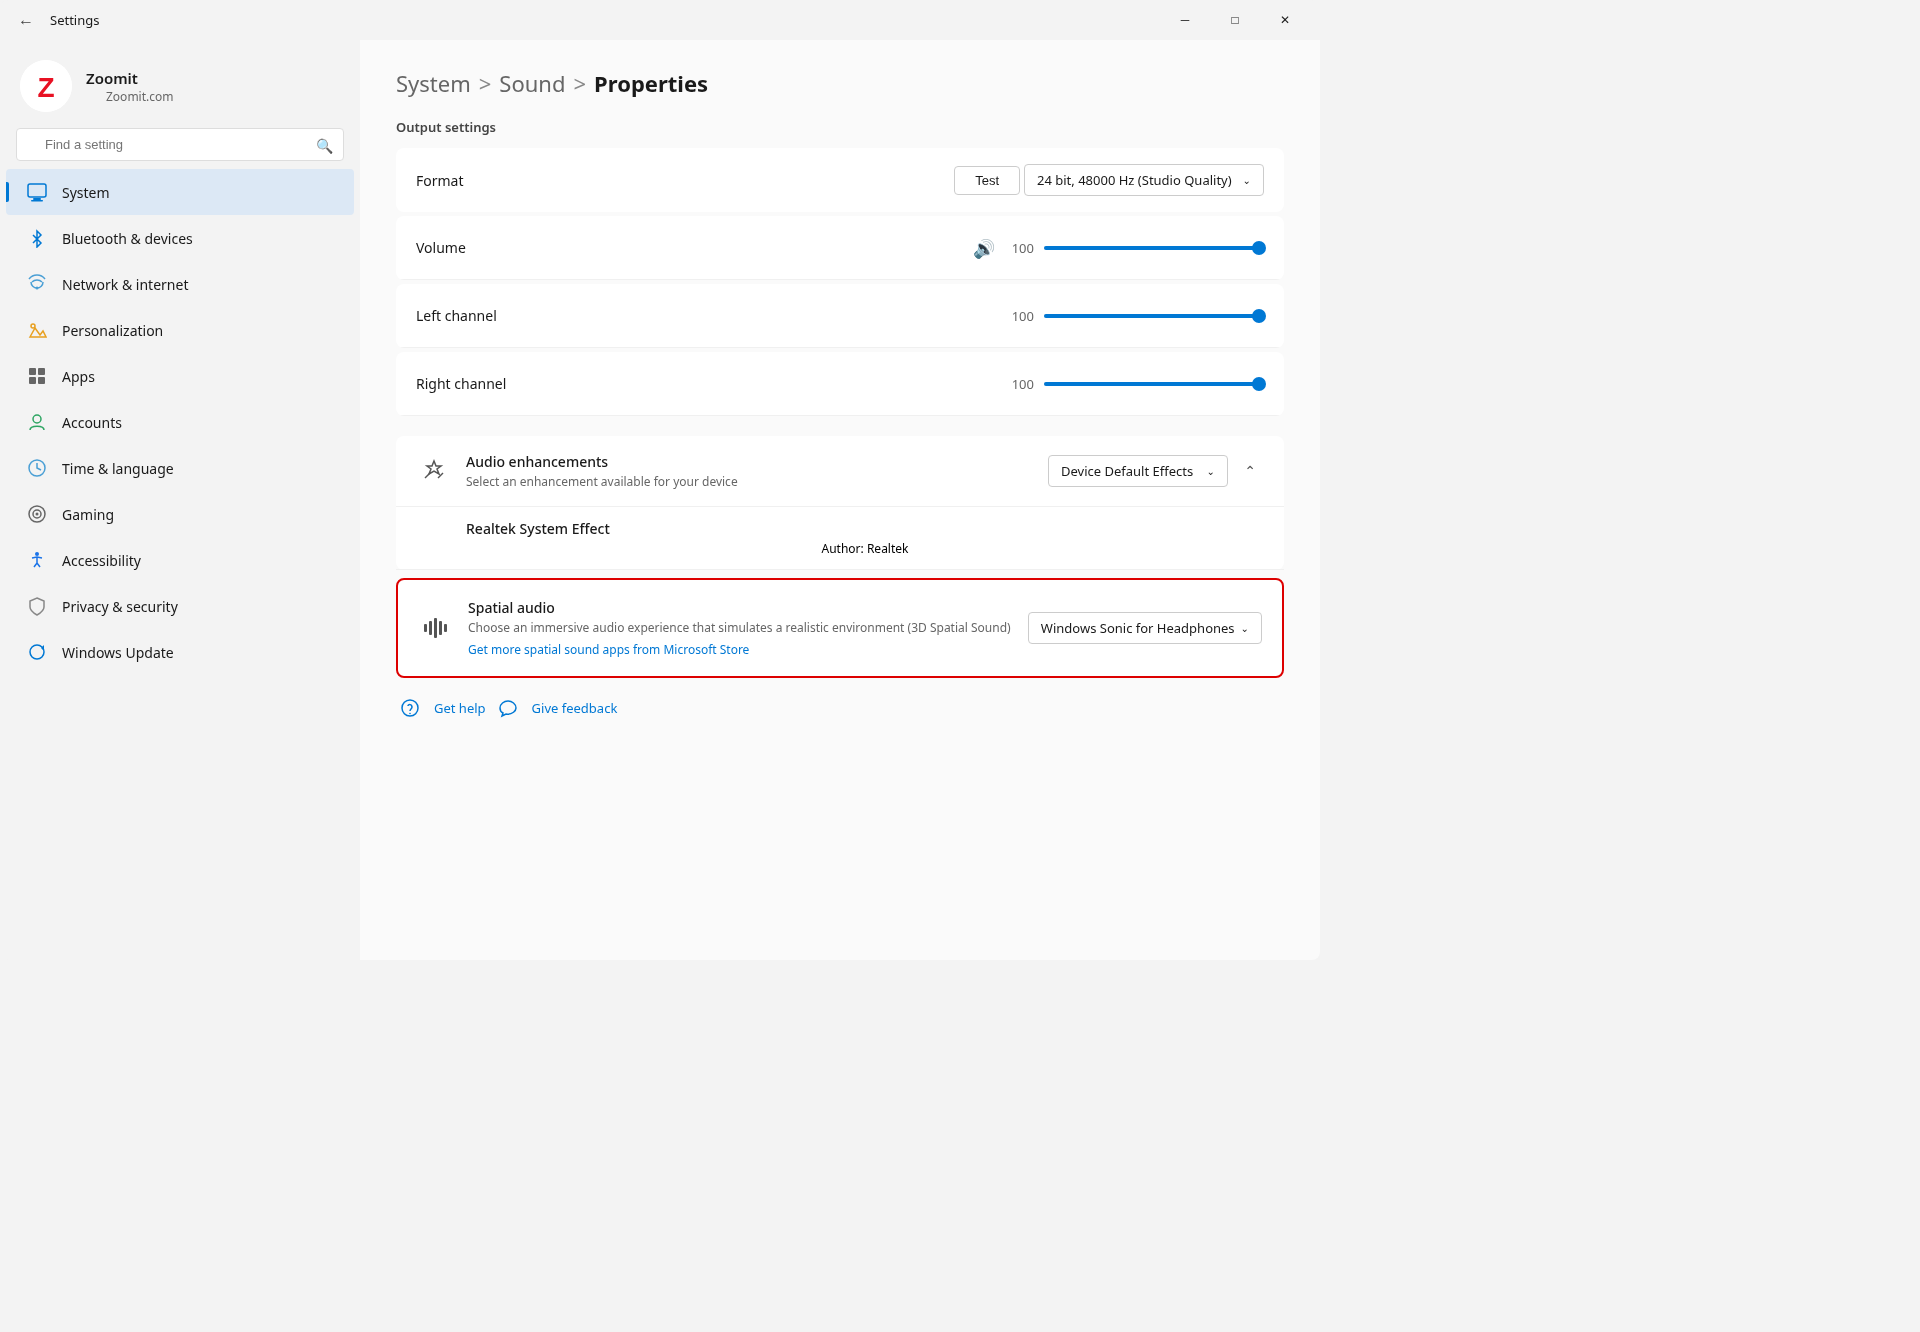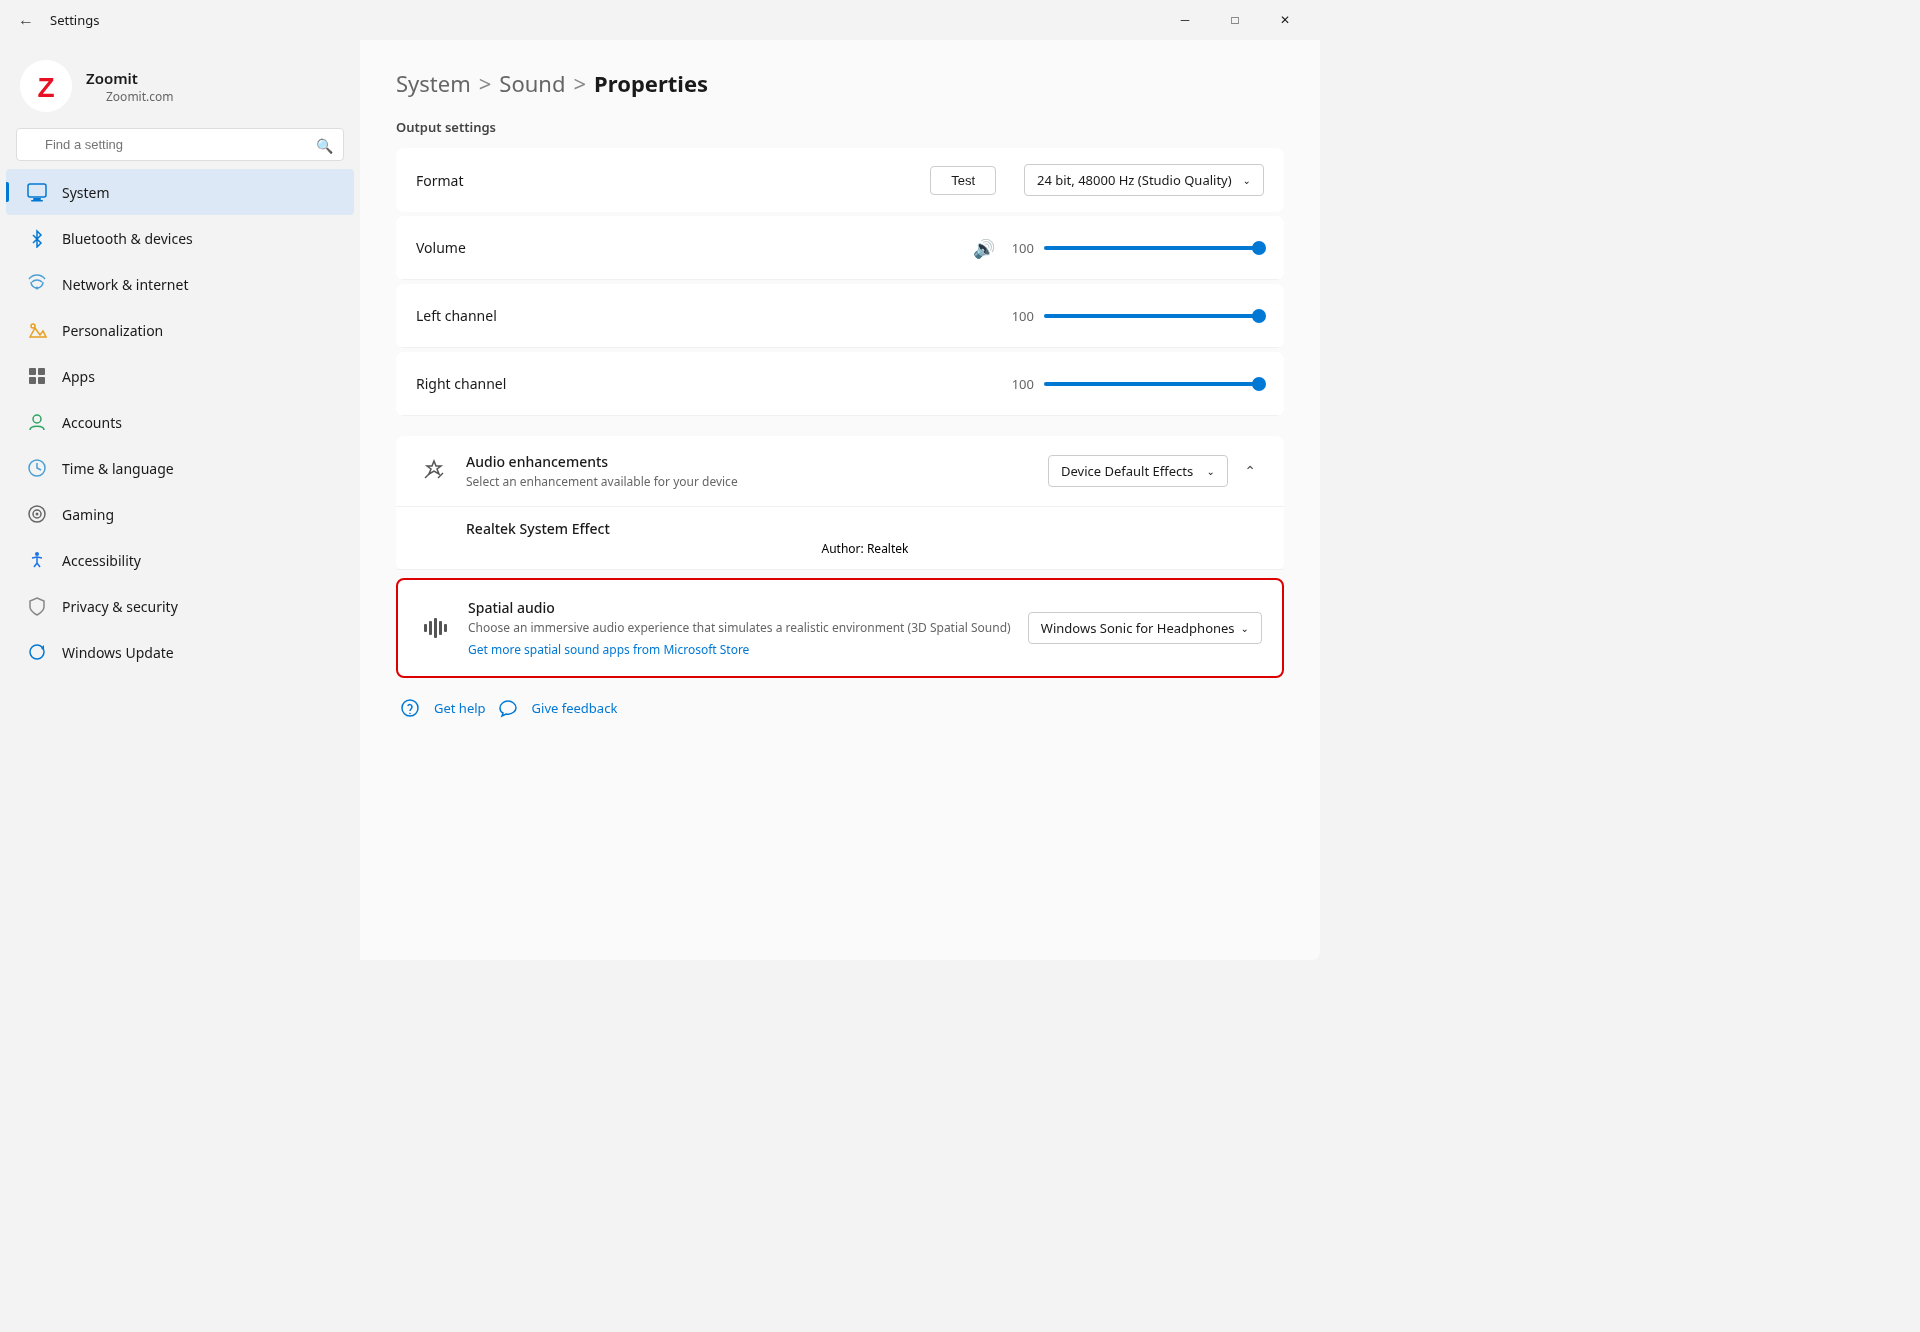--- a/index.html
+++ b/index.html
@@ -240,21 +240,21 @@
 
     .row-label {
       font-size: 14px;
       color: #1a1a1a;
       flex: 1;
     }
 
     .row-controls {
       display: flex;
       align-items: center;
-      gap: 28px;
+      gap: 4px;
     }
 
     .test-btn {
       padding: 6px 20px;
       border: 1px solid #ccc;
       background: white;
       border-radius: 4px;
       cursor: pointer;
       font-size: 13px;
       color: #1a1a1a;

